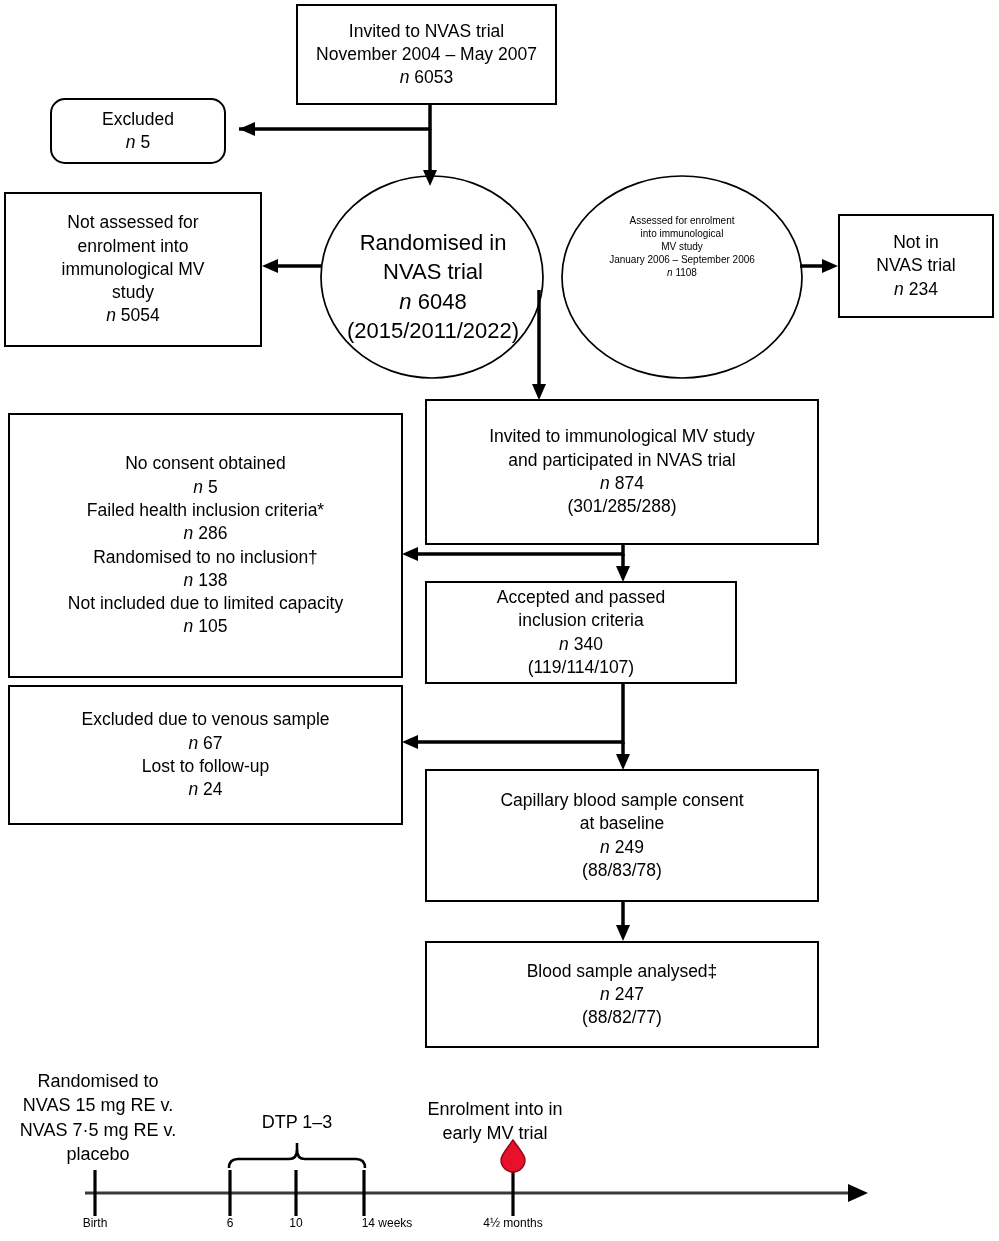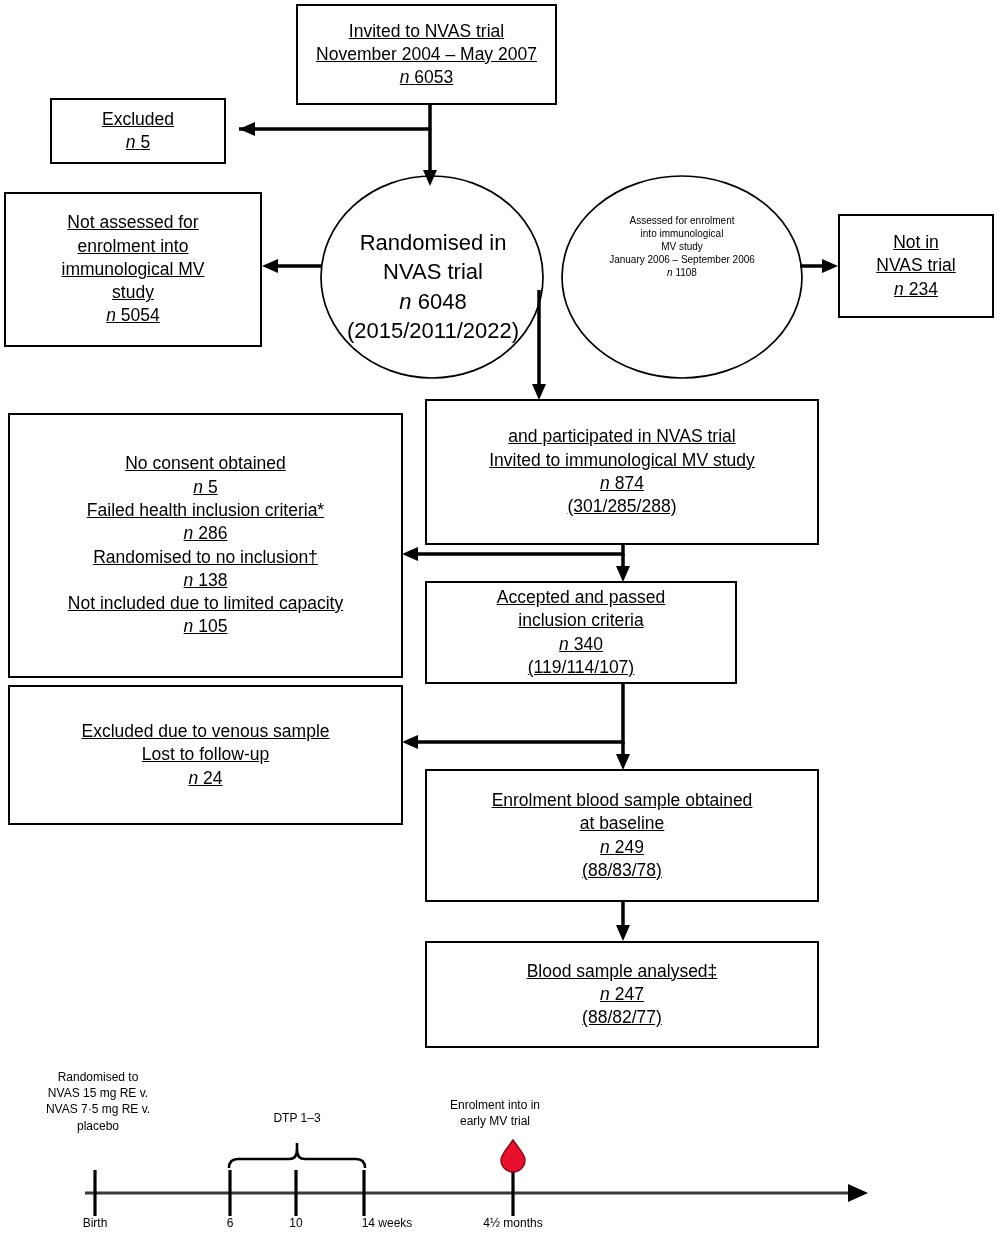--- a/index.html
+++ b/index.html
@@ -28,35 +28,35 @@
     border: 2px solid #000;
     background: #ffffff;
     display: flex;
     align-items: center;
     justify-content: center;
     text-align: center;
     font-size: 17.5px;
     line-height: 1.33;
     z-index: 3;
   }
-  .node .inner { width: 100%; padding: 0 6px; text-decoration: underline; }
+  .node .inner { width: 100%; padding: 0 6px; }
   .ellipse-label {
     position: absolute;
     text-align: center;
     font-size: 22px;
     line-height: 1.33;
     z-index: 3;
     pointer-events: none;
   }
   .ellipse-label.small { font-size: 10px; line-height: 1.30; }
   i.n { font-style: italic; }
   .tl-text {
     position: absolute;
     text-align: center;
-    font-size: 12px;
+    font-size: 18px;
     line-height: 1.35;
     z-index: 3;
   }
   .tl-tick-label {
     position: absolute;
     font-size: 12px;
     text-align: center;
     z-index: 3;
   }
 </style>
@@ -147,21 +147,21 @@
 </svg>
 
 <div class="node" style="left:296px; top:4px; width:261px; height:101px;">
   <div class="inner">
     <div>Invited to NVAS trial</div>
     <div>November 2004 – May 2007</div>
     <div><i class="n">n</i>&nbsp;<span>6053</span></div>
   </div>
 </div>
 
-<div class="node" style="left:50px; top:98px; width:176px; height:66px;">
+<div class="node" style="left:50px; top:98px; width:176px; height:66px;border-radius:15px;">
   <div class="inner">
     <div>Excluded</div>
     <div><i class="n">n</i>&nbsp;<span>5</span></div>
   </div>
 </div>
 
 <div class="node" style="left:4px; top:192px; width:258px; height:155px;">
   <div class="inner">
     <div>Not assessed for</div>
     <div>enrolment into</div>
@@ -189,22 +189,22 @@
 <div class="ellipse-label small" style="left:565px; top:214px; width:234px;">
   <div>Assessed for enrolment</div>
   <div>into immunological</div>
   <div>MV study</div>
   <div>January 2006 – September 2006</div>
   <div><i class="n">n</i>&nbsp;<span>1108</span></div>
 </div>
 
 <div class="node" style="left:425px; top:399px; width:394px; height:146px;">
   <div class="inner">
+    <div>Invited to immunological MV study</div>
     <div>and participated in NVAS trial</div>
-    <div>Invited to immunological MV study</div>
     <div><i class="n">n</i>&nbsp;<span>874</span></div>
     <div>(301/285/288)</div>
   </div>
 </div>
 
 <div class="node" style="left:8px; top:413px; width:395px; height:265px;">
   <div class="inner">
     <div>No consent obtained</div>
     <div><i class="n">n</i>&nbsp;<span>5</span></div>
     <div>Failed health inclusion criteria*</div>
@@ -221,28 +221,29 @@
     <div>Accepted and passed</div>
     <div>inclusion criteria</div>
     <div><i class="n">n</i>&nbsp;<span>340</span></div>
     <div>(119/114/107)</div>
   </div>
 </div>
 
 <div class="node" style="left:8px; top:685px; width:395px; height:140px;">
   <div class="inner">
     <div>Excluded due to venous sample</div>
+    <div><i class="n">n</i>&nbsp;<span>67</span></div>
     <div>Lost to follow-up</div>
     <div><i class="n">n</i>&nbsp;<span>24</span></div>
   </div>
 </div>
 
 <div class="node" style="left:425px; top:769px; width:394px; height:133px;">
   <div class="inner">
-    <div>Enrolment blood sample obtained</div>
+    <div>Capillary blood sample consent</div>
     <div>at baseline</div>
     <div><i class="n">n</i>&nbsp;<span>249</span></div>
     <div>(88/83/78)</div>
   </div>
 </div>
 
 <div class="node" style="left:425px; top:941px; width:394px; height:107px;">
   <div class="inner">
     <div>Blood sample analysed‡</div>
     <div><i class="n">n</i>&nbsp;<span>247</span></div>

